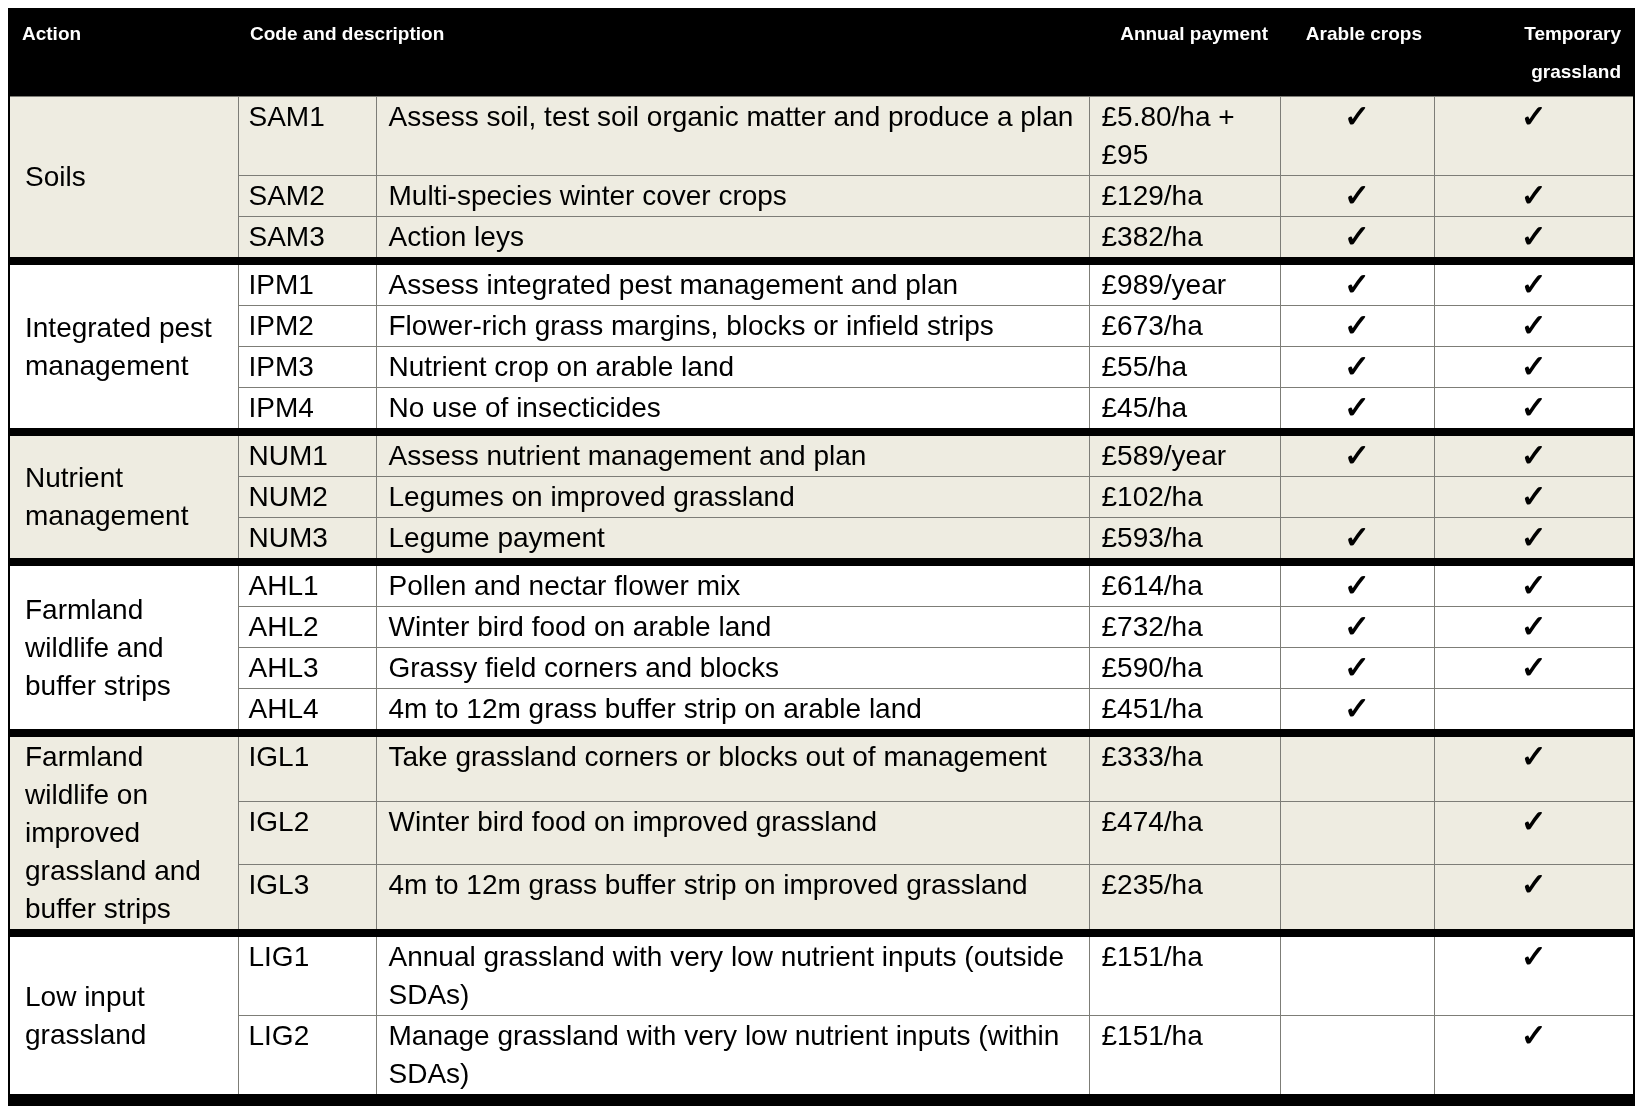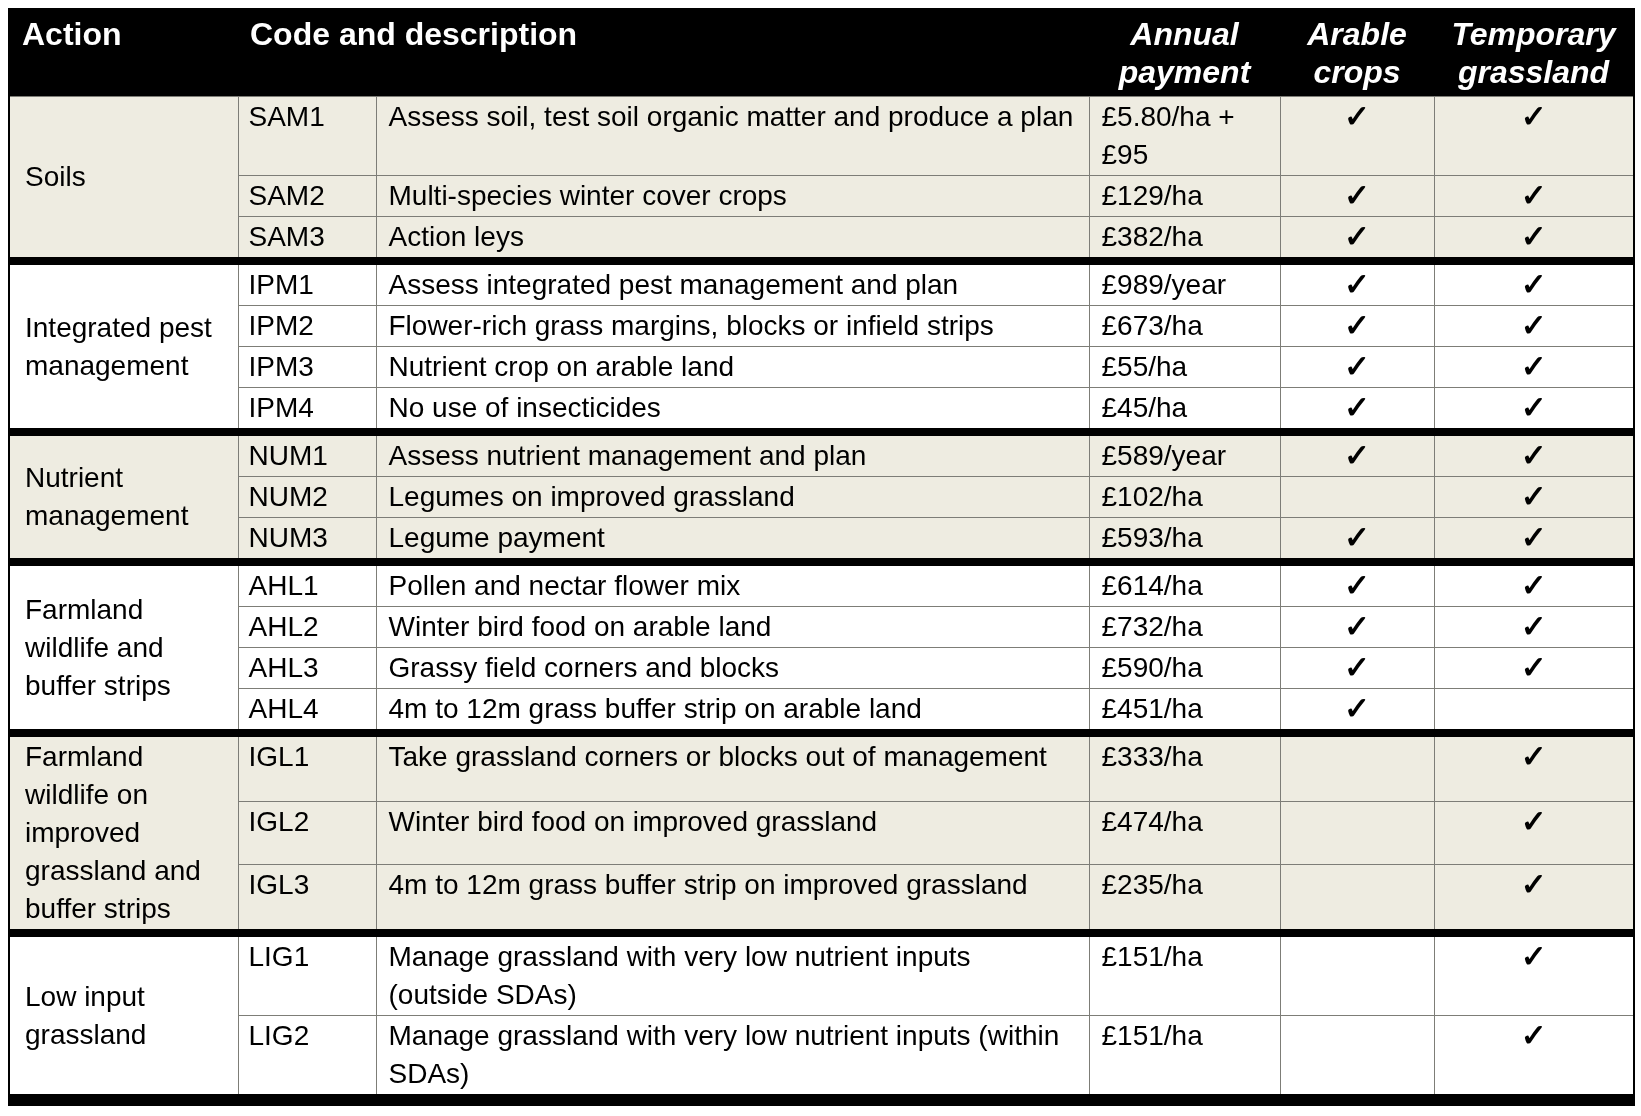--- a/index.html
+++ b/index.html
@@ -20,31 +20,31 @@
     margin: 8px 0 0 8px;
     width: 1625px;
     border-left: 2px solid #000;
     border-right: 2px solid #000;
     border-top: 2px solid #000;
     border-bottom: 12px solid #000;
   }
   thead th {
     background: #000000;
     color: #ffffff;
-    font-size: 32px;
+    font-size: 19px;
     line-height: 38px;
     font-weight: bold;
     vertical-align: top;
     text-align: left;
     padding: 5px 12px;
     height: 84px;
     box-sizing: border-box;
     border: none;
   }
-  thead th.center { text-align: center; font-style: italic; }
+  thead th.center { text-align: right; }
   tbody td {
     border: 1px solid #7d7d77;
     font-size: 28px;
     line-height: 38px;
     vertical-align: top;
     padding: 1px 12px;
     height: 40px;
     box-sizing: border-box;
   }
   tr.shaded td { background: #eeece1; }
@@ -208,21 +208,21 @@
       <tr class="shaded">
         <td class="code-cell">IGL3</td>
         <td class="desc-cell">4m to 12m grass buffer strip on improved grassland</td>
         <td class="payment-cell">£235/ha</td>
         <td class="check-cell"></td>
         <td class="check-cell"><span>✓</span></td>
       </tr>
       <tr class="plain group-start">
         <td class="action-cell" rowspan="2">Low input grassland</td>
         <td class="code-cell">LIG1</td>
-        <td class="desc-cell">Manage grassland with very low nutrient inputs (outside SDAs)</td>
+        <td class="desc-cell">Annual grassland with very low nutrient inputs (outside SDAs)</td>
         <td class="payment-cell">£151/ha</td>
         <td class="check-cell"></td>
         <td class="check-cell"><span>✓</span></td>
       </tr>
       <tr class="plain">
         <td class="code-cell">LIG2</td>
         <td class="desc-cell">Manage grassland with very low nutrient inputs (within SDAs)</td>
         <td class="payment-cell">£151/ha</td>
         <td class="check-cell"></td>
         <td class="check-cell"><span>✓</span></td>

